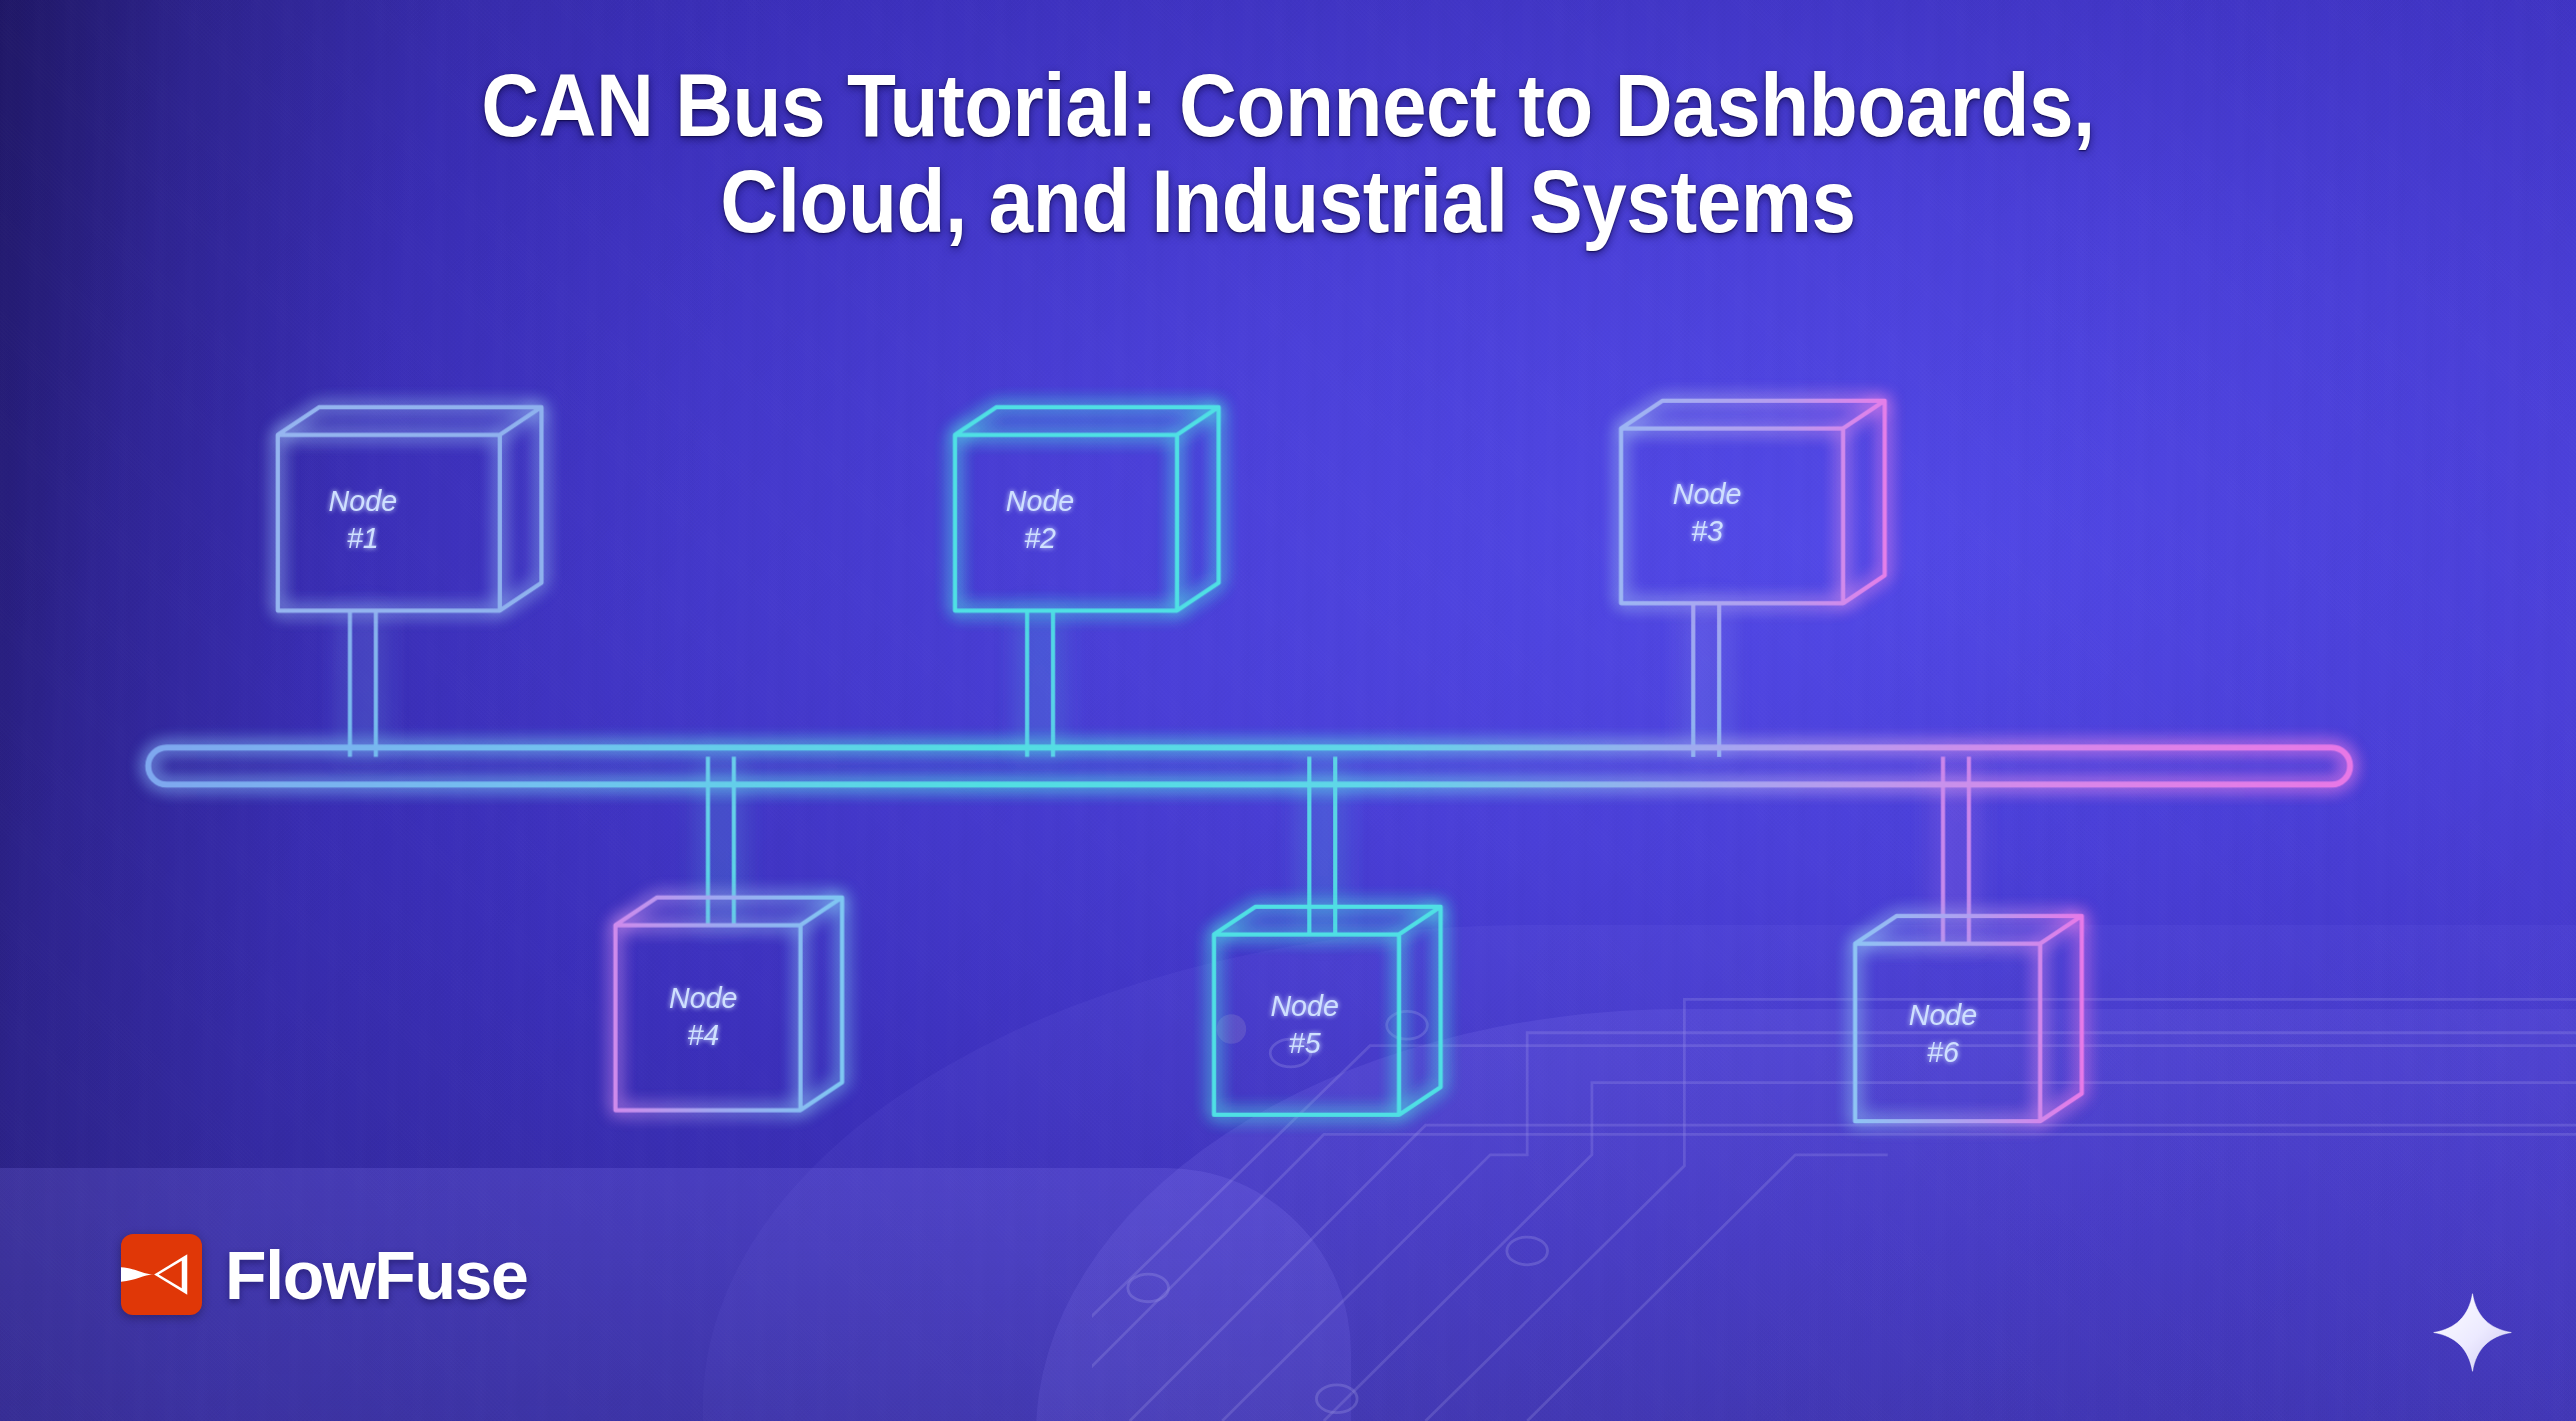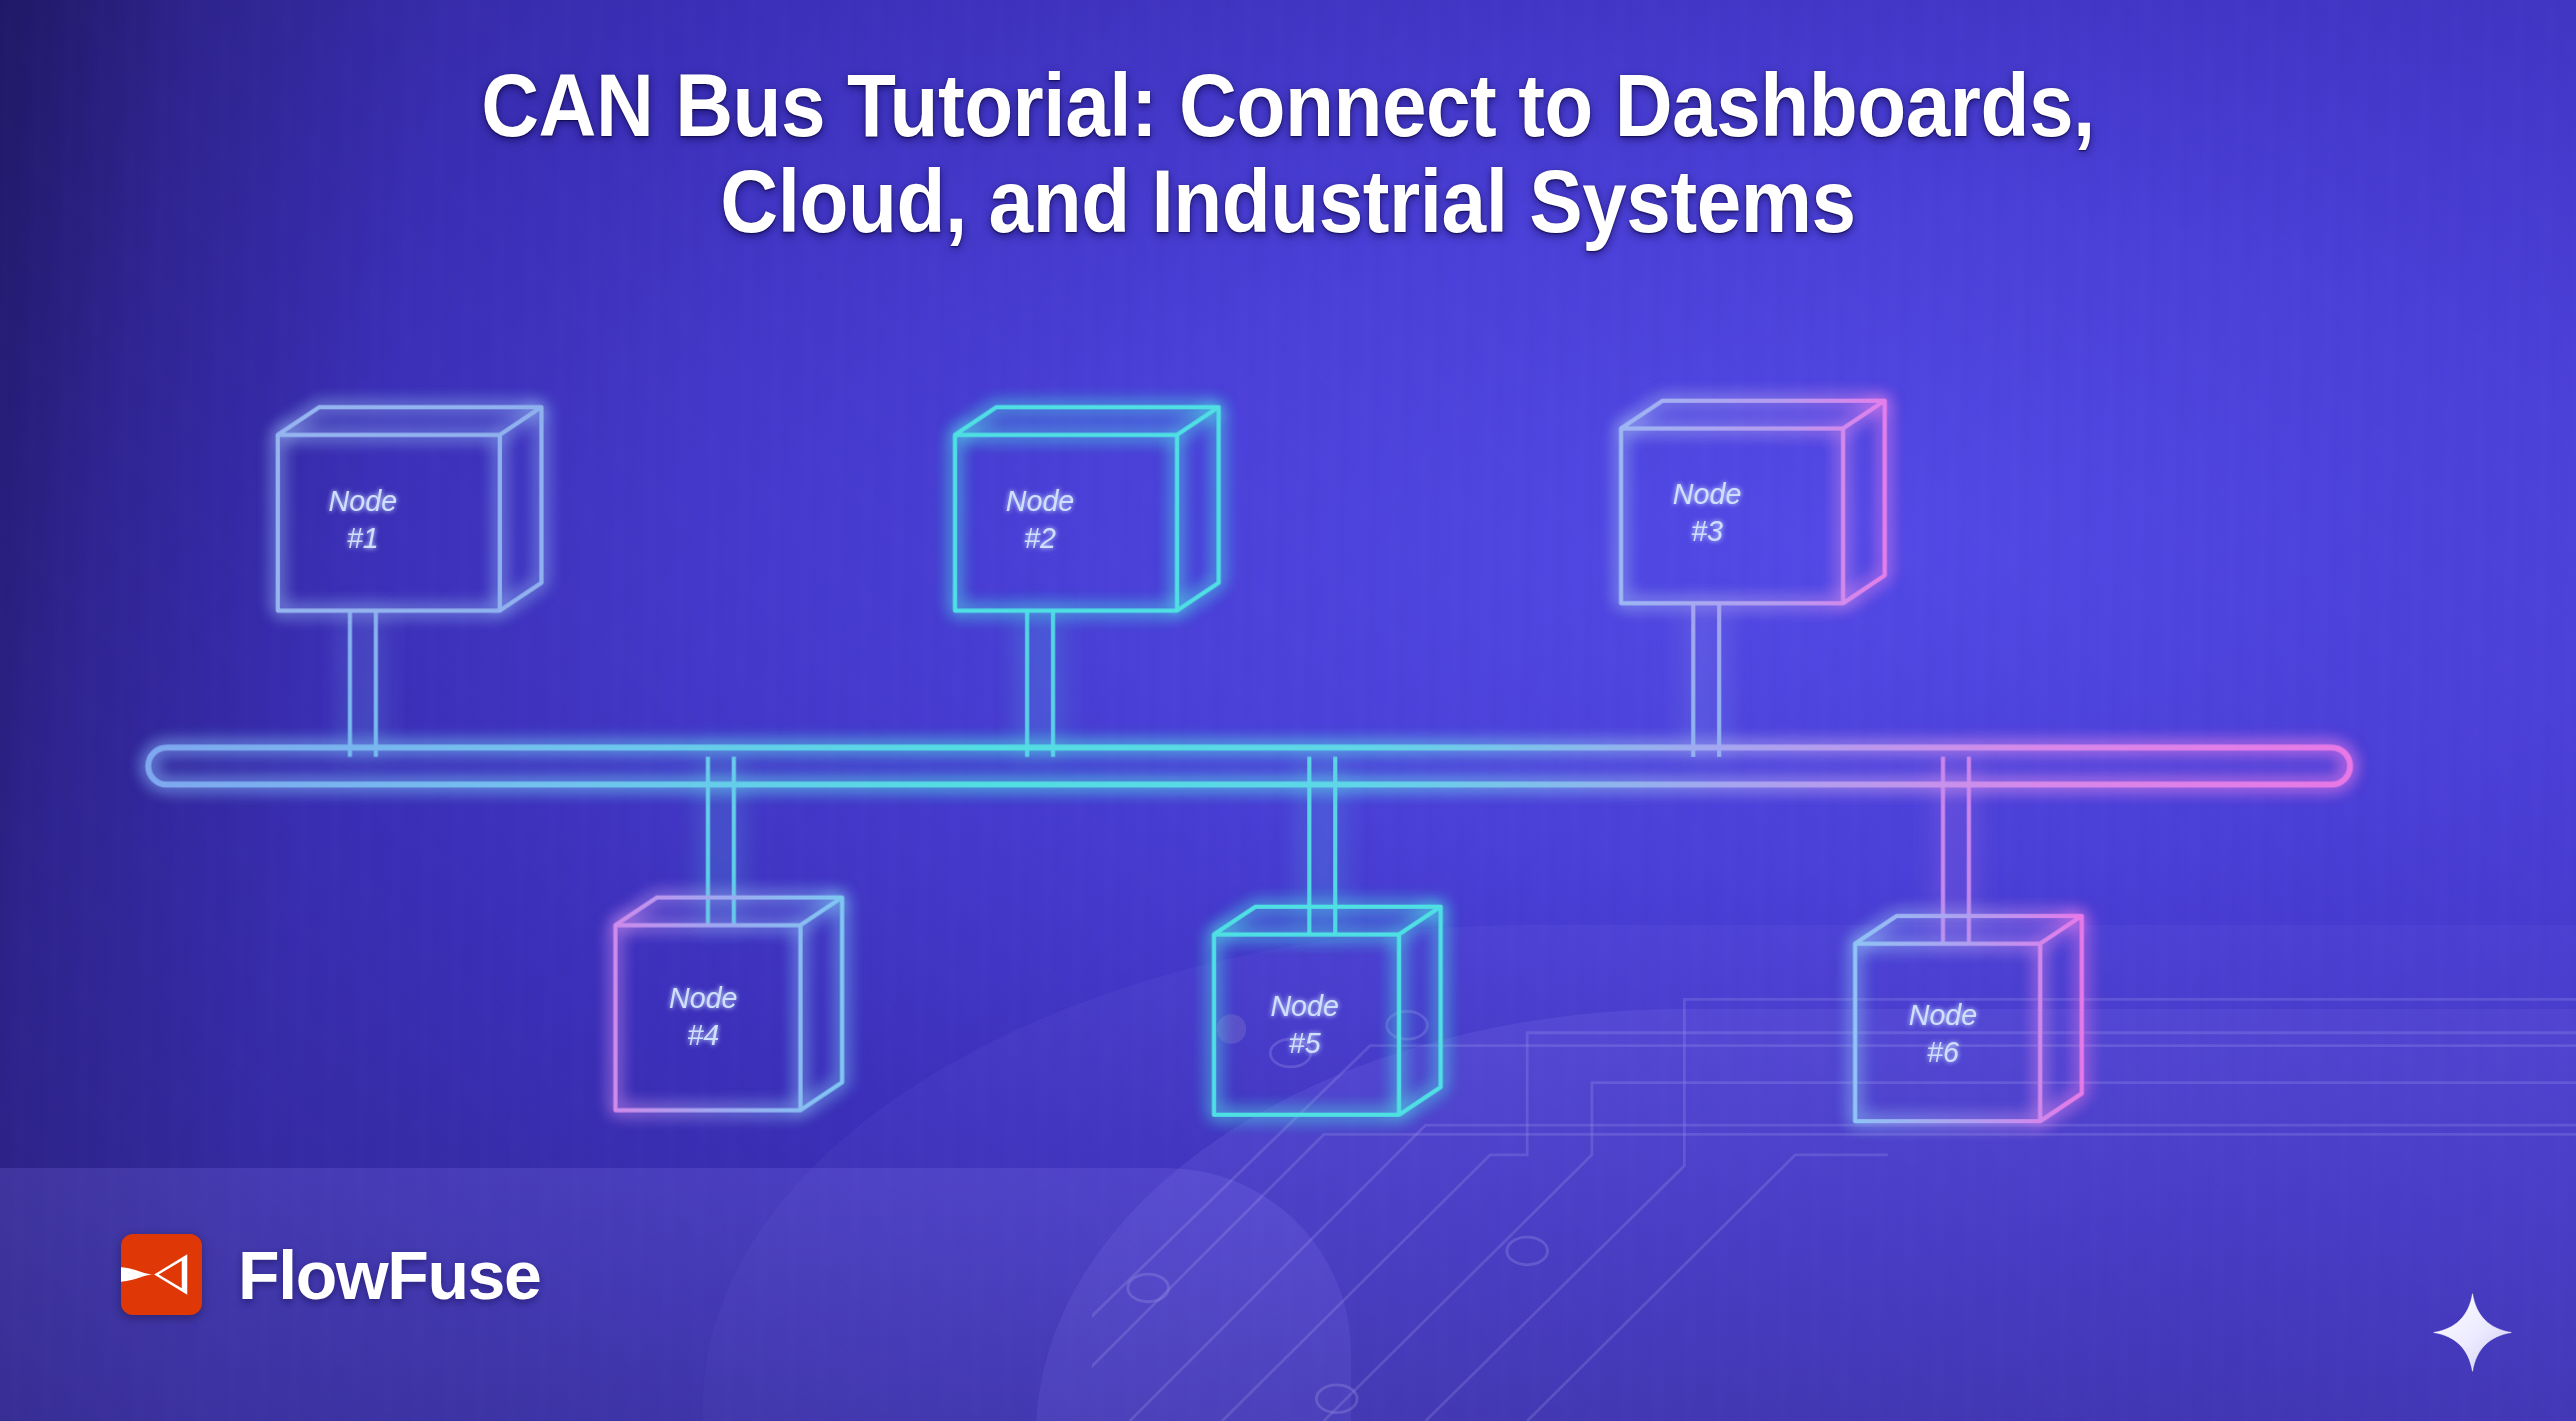--- a/index.html
+++ b/index.html
@@ -116,21 +116,21 @@
     fill: #cfe0ff;
     text-anchor: middle;
   }
   
   .logo {
     position: absolute;
     left: 121px;
     top: 1234px;
     display: flex;
     align-items: center;
-    gap: 36px;
+    gap: 23px;
   }
   .logo-mark {
     width: 81px; height: 81px;
     border-radius: 12px;
     background: #e03707;
     position: relative;
     overflow: hidden;
     box-shadow: 0 2.8px 9.3px rgba(0,0,0,.30);
   }
   .logo-word {

